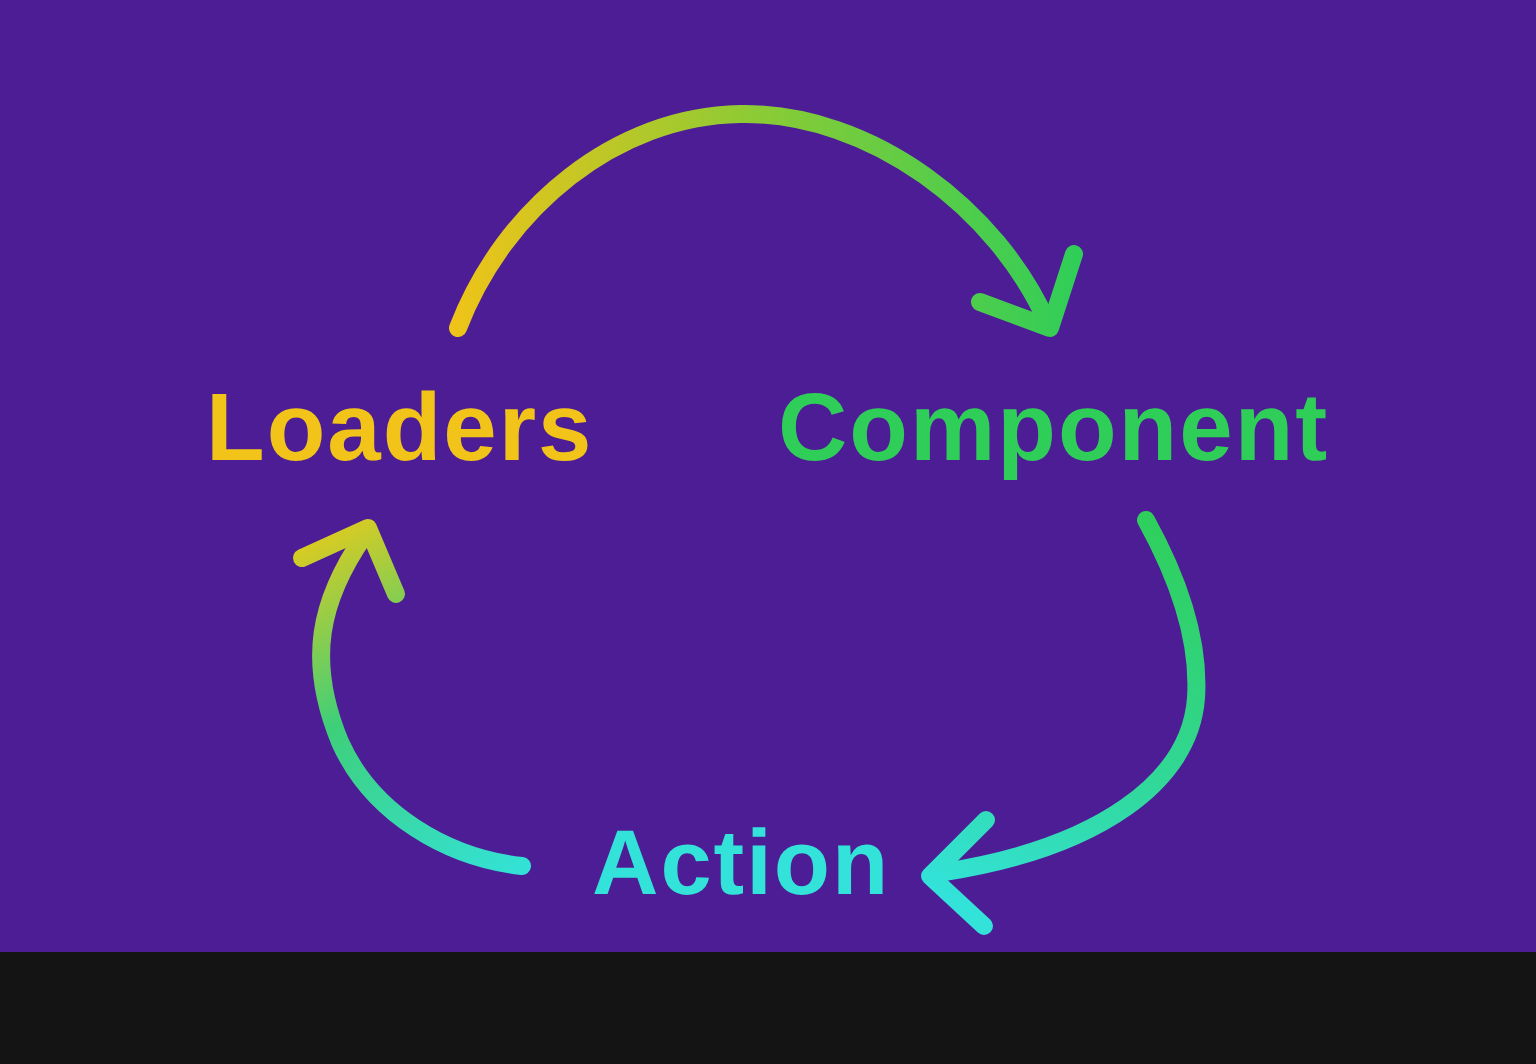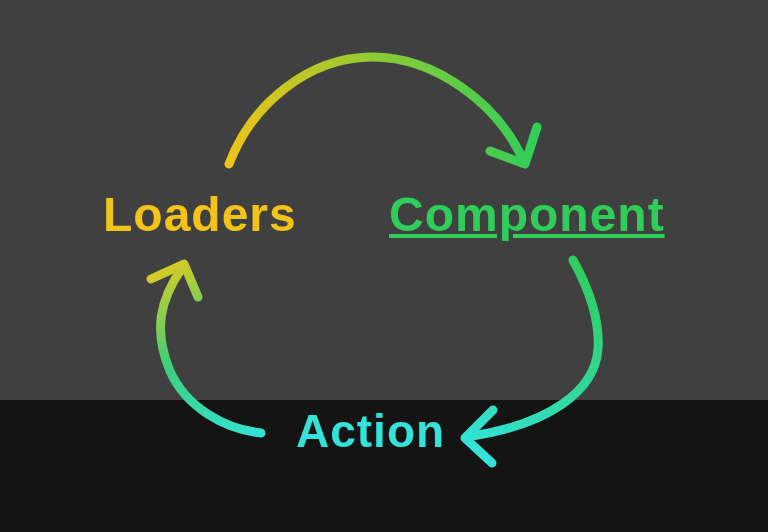--- a/index.html
+++ b/index.html
@@ -4,22 +4,22 @@
 <style>
   html,body{margin:0;padding:0;}
   body{
     width:768px;height:532px;
     background:#141414;
     overflow:hidden;
     font-family:"Liberation Sans", sans-serif;
   }
   .diagram{
     position:relative;
-    width:768px;height:400px;
-    background:#404040;
+    width:768px;height:476px;
+    background:#4c1d95;
   }
   .arrows{
     position:absolute;left:0;top:0;width:768px;height:532px;
     display:block;
   }
   .node-label{
     position:absolute;
     font-weight:700;
     line-height:1;
     white-space:nowrap;
@@ -27,21 +27,20 @@
   }
   .label-loaders{
     left:103px;top:191px;
     font-size:48px;
     color:#F2C318;
   }
   .label-component{
     left:389px;top:191px;
     font-size:48px;
     color:#2FCE58;
-    text-decoration:underline;
   }
   .label-action{
     left:296px;top:408px;
     font-size:46px;
     color:#33E2D8;
   }
 </style>
 </head>
 <body>
 

